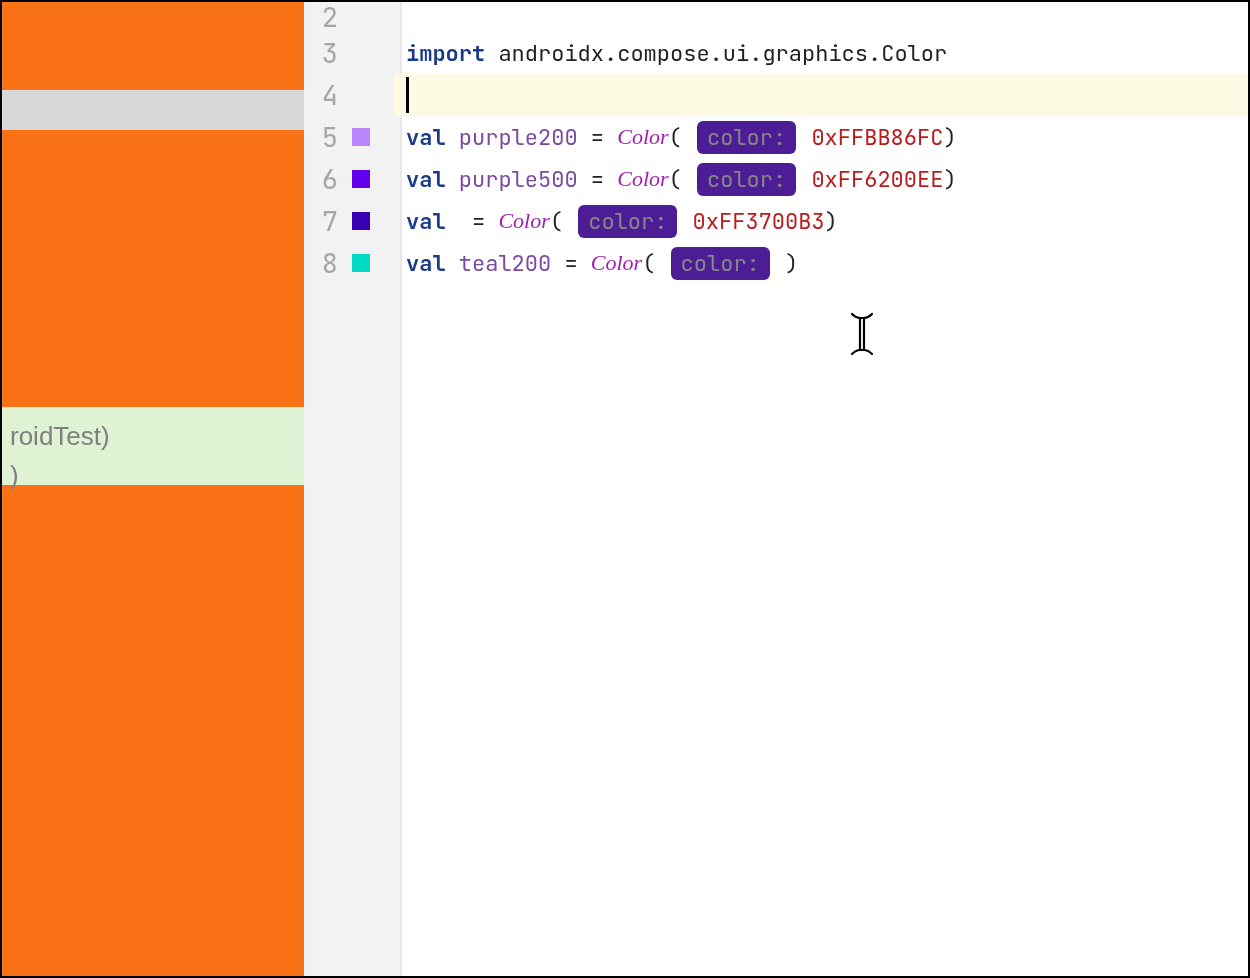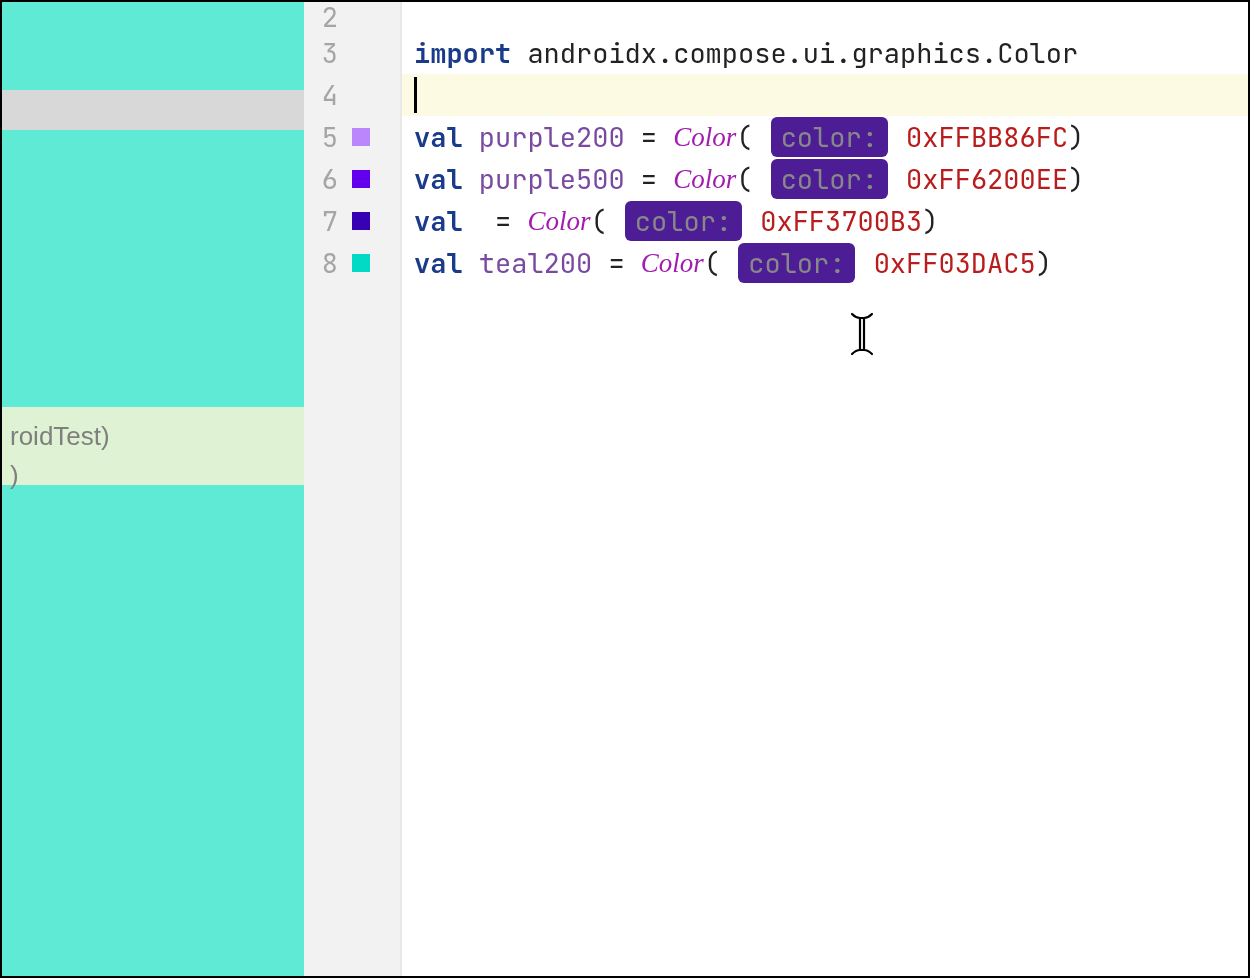--- a/index.html
+++ b/index.html
@@ -13,21 +13,21 @@
       background: #fff;
       margin: 2px;
       width: calc(100% - 4px);
       height: calc(100% - 4px);
       display: flex;
       position: relative;
     }
     .sidebar {
       width: 302px;
       height: 100%;
-      background: #5eead4;
+      background: #f97316;
       position: relative;
       overflow: hidden;
     }
     .sidebar-gray {
       position: absolute;
       top: 88px;
       left: 0;
       right: 0;
       height: 40px;
       background: #d8d8d8;
@@ -73,22 +73,22 @@
     .swatch {
       position: absolute;
       right: 30px;
       width: 18px;
       height: 18px;
       top: 50%;
       transform: translateY(-50%);
     }
     .code {
       flex: 1;
-      padding-left: 12px;
-      font-size: 27px;
+      padding-left: 4px;
+      font-size: 22px;
       position: relative;
     }
     .cline {
       height: 42px;
       display: flex;
       align-items: center;
       white-space: pre;
     }
     .cline.short { height: 30px; }
     .cline.hl {
@@ -168,21 +168,21 @@
         </div>
     </div>
 
     <div class="code">
       <div class="cline short"></div>
       <div class="cline"><span class="kw">import</span><span class="plain"> androidx.compose.ui.graphics.Color</span></div>
       <div class="cline hl"><span class="caret"></span></div>
       <div class="cline"><span class="kw">val</span><span> </span><span class="ident">purple200</span><span class="plain"> = </span><span class="funcname">Color</span><span class="plain">(</span><span class="plain"> </span><span class="hint">color:</span><span class="plain"> </span><span class="num">0xFFBB86FC</span><span class="plain">)</span></div>
       <div class="cline"><span class="kw">val</span><span> </span><span class="ident">purple500</span><span class="plain"> = </span><span class="funcname">Color</span><span class="plain">(</span><span class="plain"> </span><span class="hint">color:</span><span class="plain"> </span><span class="num">0xFF6200EE</span><span class="plain">)</span></div>
       <div class="cline"><span class="kw">val</span><span> </span><span class="plain"> = </span><span class="funcname">Color</span><span class="plain">(</span><span class="plain"> </span><span class="hint">color:</span><span class="plain"> </span><span class="num">0xFF3700B3</span><span class="plain">)</span></div>
-      <div class="cline"><span class="kw">val</span><span> </span><span class="ident">teal200</span><span class="plain"> = </span><span class="funcname">Color</span><span class="plain">(</span><span class="plain"> </span><span class="hint">color:</span><span class="plain"> </span><span class="num">0xFF03DAC5</span><span class="plain">)</span></div>
+      <div class="cline"><span class="kw">val</span><span> </span><span class="ident">teal200</span><span class="plain"> = </span><span class="funcname">Color</span><span class="plain">(</span><span class="plain"> </span><span class="hint">color:</span><span class="plain"> </span><span class="plain">)</span></div>
 
       <div class="text-cursor">
         <svg width="24" height="44" viewBox="0 0 24 44">
           <path d="M2 2 Q6 6 10 6 L10 38 Q6 38 2 42 M22 2 Q18 6 14 6 L14 38 Q18 38 22 42 M10 6 L14 6 M10 38 L14 38" stroke="#000" stroke-width="2.2" fill="none" stroke-linecap="round"></path>
         </svg>
       </div>
     </div>
   </div>
 </div>
 

